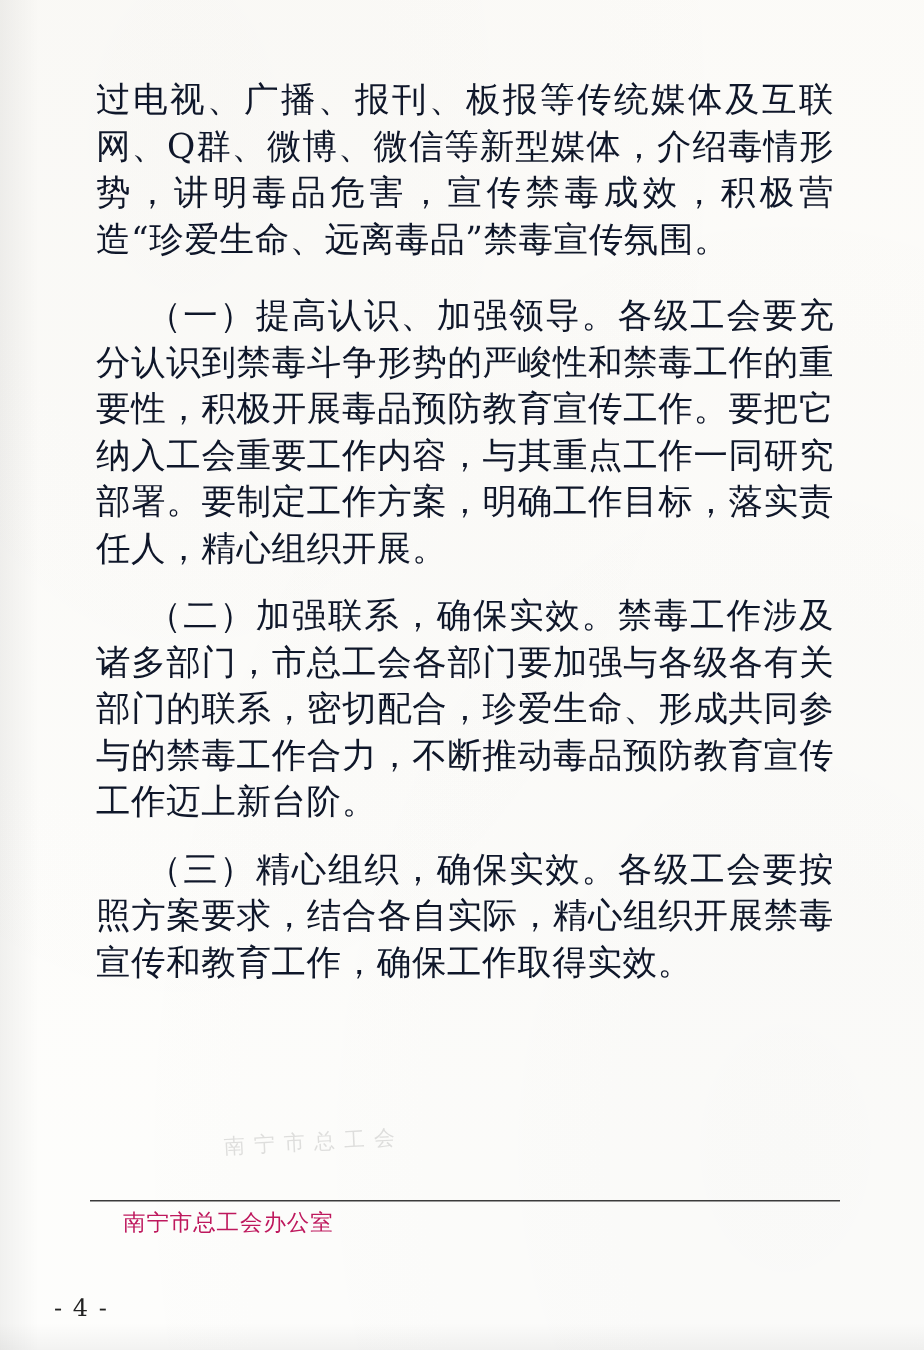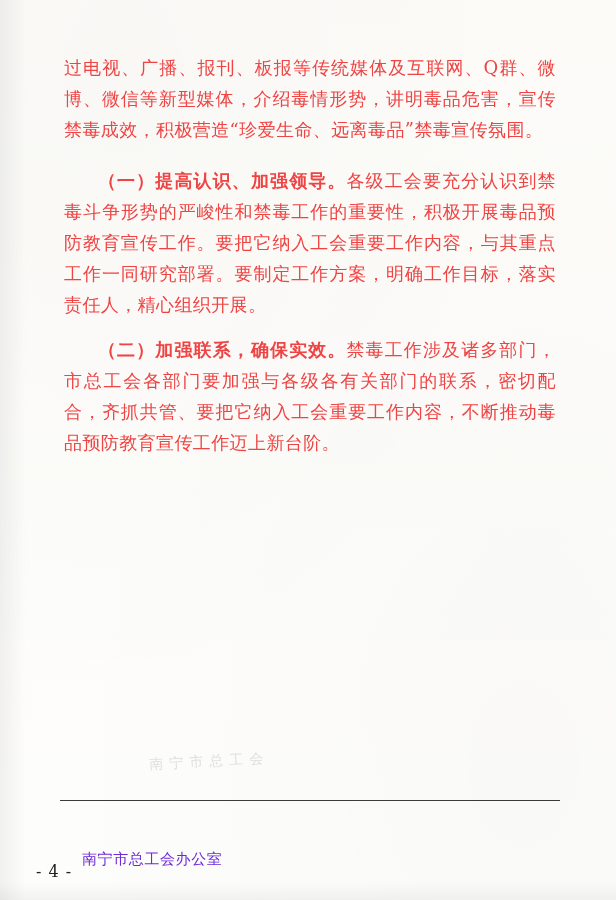--- a/index.html
+++ b/index.html
@@ -32,33 +32,33 @@
     pointer-events: none;
   }
   .content {
     position: absolute;
     left: 64px;
     top: 52px;
     width: 492px;
   }
   p.para {
     margin: 0 0 2px 0;
-    font-size: 18px;
+    font-size: 23px;
     line-height: 31px;
     letter-spacing: 0.4px;
-    color: #ef4444;
+    color: #0f172a;
     text-align: justify;
     text-justify: inter-ideograph;
     font-family: "DejaVu Serif", serif;
   }
   p.indent {
     text-indent: 34px;
   }
   .bold-lead {
-    font-weight: bold;
+    font-weight: normal;
   }
   .section-head {
     margin: 0 0 2px 0;
     font-size: 17.5px;
     line-height: 31px;
     letter-spacing: 0.4px;
     color: #161616;
     text-indent: 34px;
     font-weight: bold;
   }
@@ -70,27 +70,27 @@
     position: absolute;
     left: 60px;
     top: 800px;
     width: 500px;
     height: 0;
     border-top: 1px solid #3b3b3b;
   }
   .footer-row {
     position: absolute;
     left: 60px;
-    top: 850px;
+    top: 806px;
     width: 500px;
     display: flex;
     justify-content: flex-start;
     align-items: baseline;
     font-size: 15px;
-    color: #6d28d9;
+    color: #be185d;
     letter-spacing: 0.6px;
   }
   .footer-left {
     padding-left: 22px;
   }
   .footer-right {
     padding-right: 26px;
   }
   .page-number {
     position: absolute;
@@ -153,25 +153,28 @@
 
     <div class="spacer-sm"></div>
 
     <p class="para indent">
       <span class="bold-lead">（一）提高认识、加强领导。</span><span>各级工会要充分认识到禁毒斗争形势的严峻性和禁毒工作的重要性，积极开展毒品预防教育宣传工作。要把它纳入工会重要工作内容，与其重点工作一同研究部署。要制定工作方案，明确工作目标，落实责任人，精心组织开展。</span>
     </p>
 
     <div class="spacer-md"></div>
 
     <p class="para indent">
-      <span class="bold-lead">（二）加强联系，确保实效。</span><span>禁毒工作涉及诸多部门，市总工会各部门要加强与各级各有关部门的联系，密切配合，齐抓共管、要把它纳入工会重要工作内容，不断推动毒品预防教育宣传工作迈上新台阶。</span>
+      <span class="bold-lead">（二）加强联系，确保实效。</span><span>禁毒工作涉及诸多部门，市总工会各部门要加强与各级各有关部门的联系，密切配合，珍爱生命、形成共同参与的禁毒工作合力，不断推动毒品预防教育宣传工作迈上新台阶。</span>
     </p>
 
     <div class="spacer-md"></div>
 
+    <p class="para indent">
+      <span class="bold-lead">（三）精心组织，确保实效。</span><span>各级工会要按照方案要求，结合各自实际，精心组织开展禁毒宣传和教育工作，确保工作取得实效。</span>
+    </p>
 
   </div>
 
   <div class="seal-ghost">南宁市总工会</div>
 
   <div class="footer-rule"></div>
 
   <div class="footer-row">
     <span class="footer-left">南宁市总工会办公室</span>
   </div>

